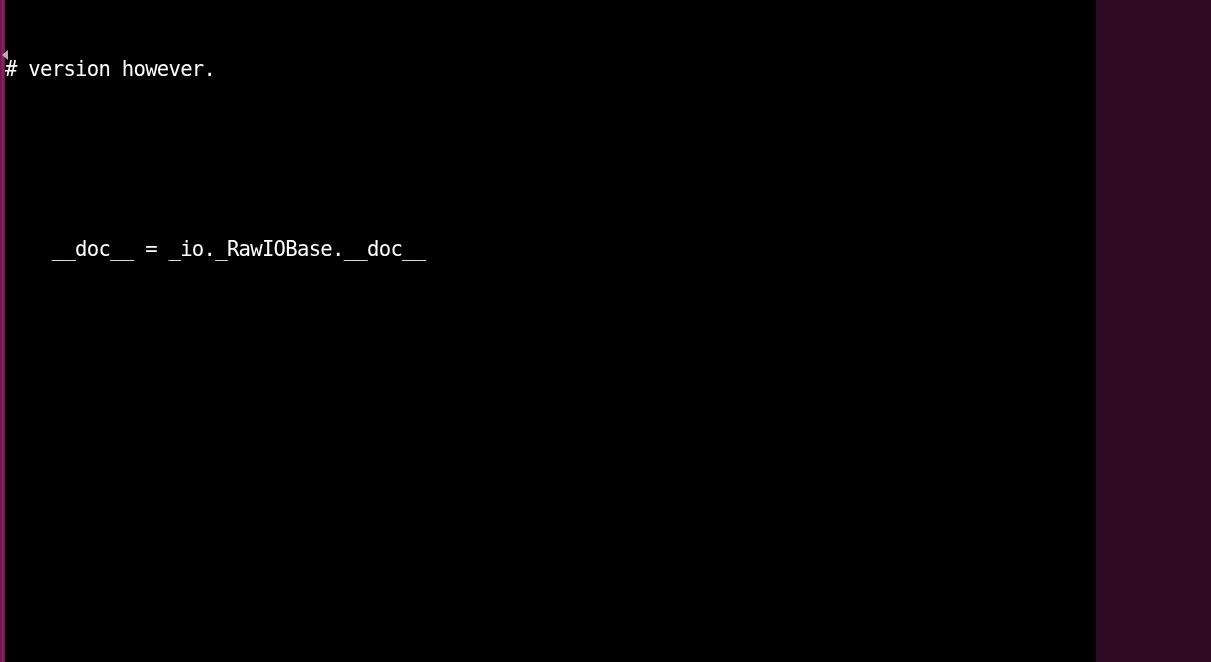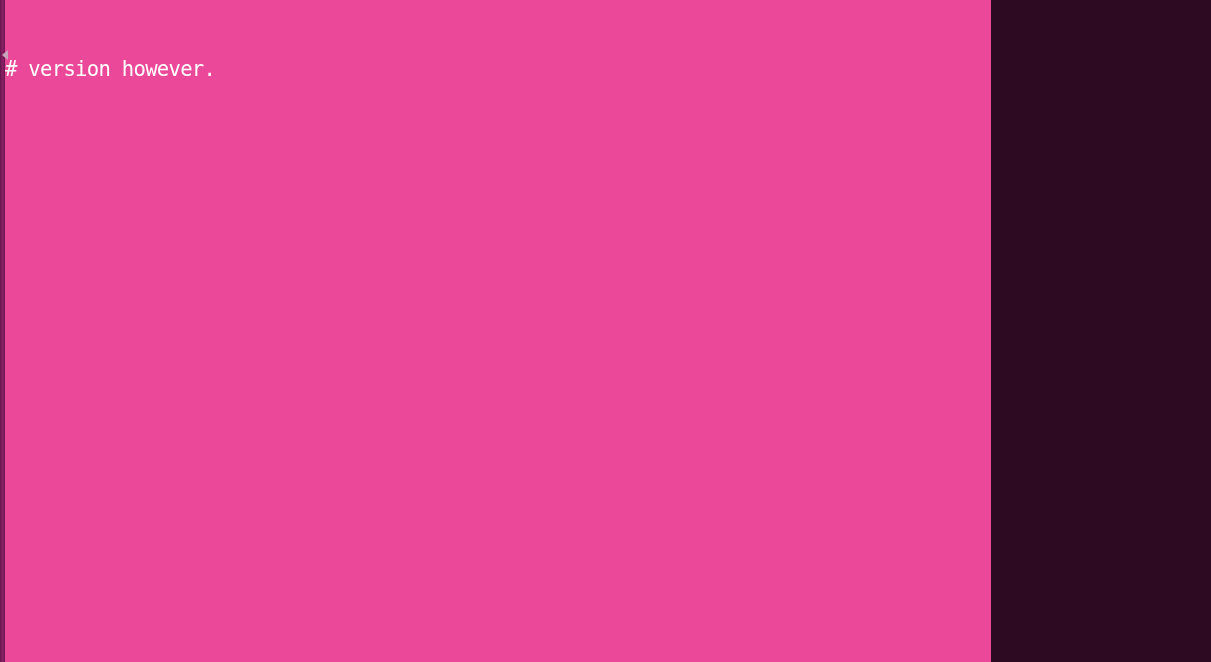--- a/index.html
+++ b/index.html
@@ -9,23 +9,23 @@
   }
   body {
     width: 1211px;
     height: 662px;
     overflow: hidden;
     font-family: "DejaVu Sans Mono", "Liberation Mono", monospace;
   }
 
   #terminal {
     position: relative;
-    width: 991px;
+    width: 1096px;
     height: 662px;
-    background: #ec4899;
+    background: #000000;
     overflow: hidden;
   }
 
   
   #scrollbar {
     position: absolute;
     left: 0;
     top: 0;
     width: 5px;
     height: 662px;
@@ -84,20 +84,21 @@
 <div id="terminal">
 
   <div id="scrollbar">
     <div id="scrollbar-thumb"></div>
   </div>
   <div id="scrollbar-marker"></div>
 
   <div id="code">
     <div class="line"># version however.</div>
     <div class="line blank"></div>
+    <div class="line">    __doc__ = _io._RawIOBase.__doc__</div>
     <div class="line blank"></div>
     
     
     
     
     
     
     
     
     

